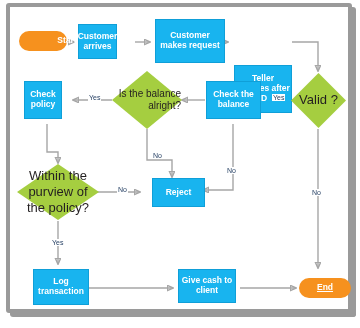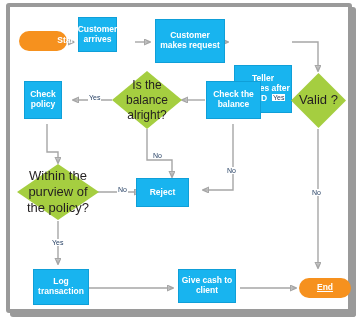--- a/index.html
+++ b/index.html
@@ -97,21 +97,21 @@
     display: flex;
     align-items: center;
     justify-content: center;
     text-align: center;
     font-size: 13px;
     color: #231f20;
     line-height: 1.25;
     padding: 0 2px;
     box-sizing: border-box;
   }
-  .dia-label.big { font-size: 12px; }
+  .dia-label.big { font-size: 10px; text-align: right; }
   .edge-label {
     position: absolute;
     font-size: 7px;
     color: #1f3a5f;
     background: #ffffff;
     padding: 0 1px;
     white-space: nowrap;
   }
   svg.lines {
     position: absolute;
@@ -172,21 +172,21 @@
 
       <path d="M89,288 L173,288" marker-end="url(#ah)"></path>
 
       <path d="M240,288 L296,288" marker-end="url(#ah)"></path>
     </svg>
 
     <div class="node term" style="left:19px; top:31px; width:41px; height:20px;padding-left:48px;">
       <span>Start</span>
     </div>
 
-    <div class="node proc" style="left:78px; top:17px; width:39px; height:35px;">
+    <div class="node proc" style="left:78px; top:24px; width:39px; height:35px;">
       <span>Customer arrives</span>
     </div>
 
     <div class="node proc" style="left:155px; top:19px; width:70px; height:44px;">
       <span>Customer makes request</span>
     </div>
 
     <div class="node proc" style="left:234px; top:19px; width:58px; height:48px;margin-top:46px;">
       <span>Teller inquires after ID</span>
     </div>
@@ -213,21 +213,21 @@
       <span>Check policy</span>
     </div>
 
     <div class="dia-wrap" style="left:16px; top:163px; width:84px; height:58px;">
       <svg class="dia-shape" viewBox="0 0 84 58">
         <polygon points="42,1 83,29 42,57 1,29" fill="#a5ce40"></polygon>
       </svg>
       <div class="dia-label">Within the purview of the policy?</div>
     </div>
 
-    <div class="node proc" style="left:136px; top:178px; width:53px; height:29px;">
+    <div class="node proc" style="left:152px; top:178px; width:53px; height:29px;">
       <span>Reject</span>
     </div>
 
     <div class="node proc" style="left:33px; top:269px; width:56px; height:36px;">
       <span>Log transaction</span>
     </div>
 
     <div class="node proc" style="left:178px; top:269px; width:58px; height:34px;">
       <span>Give cash to client</span>
     </div>

